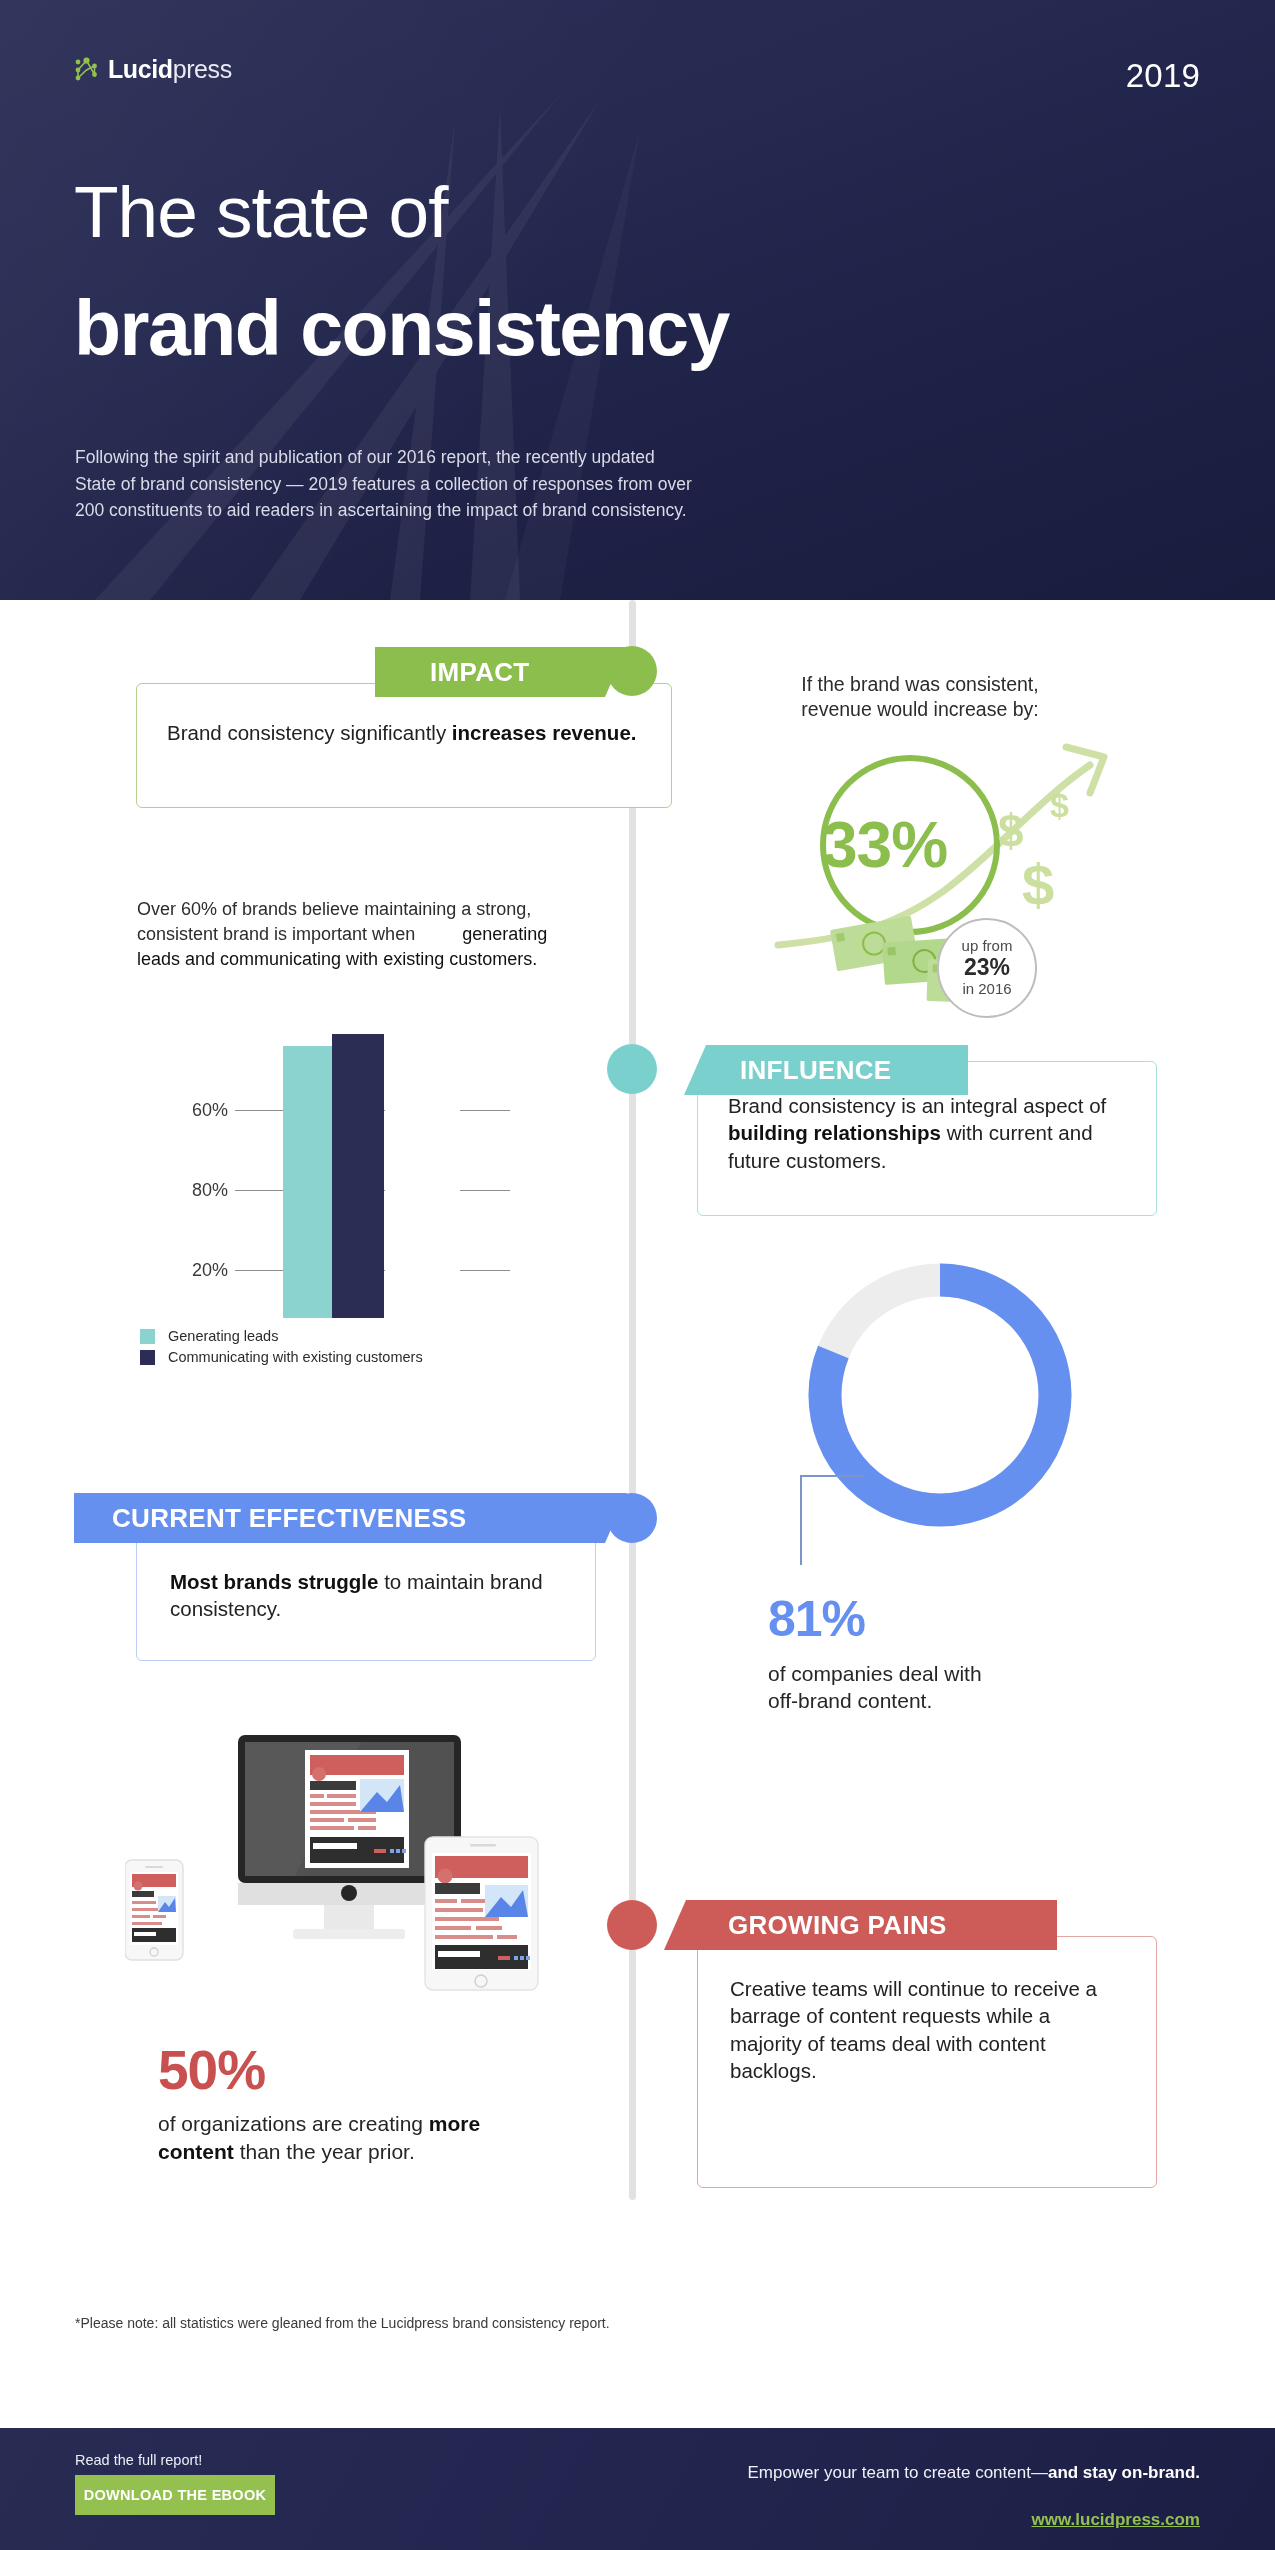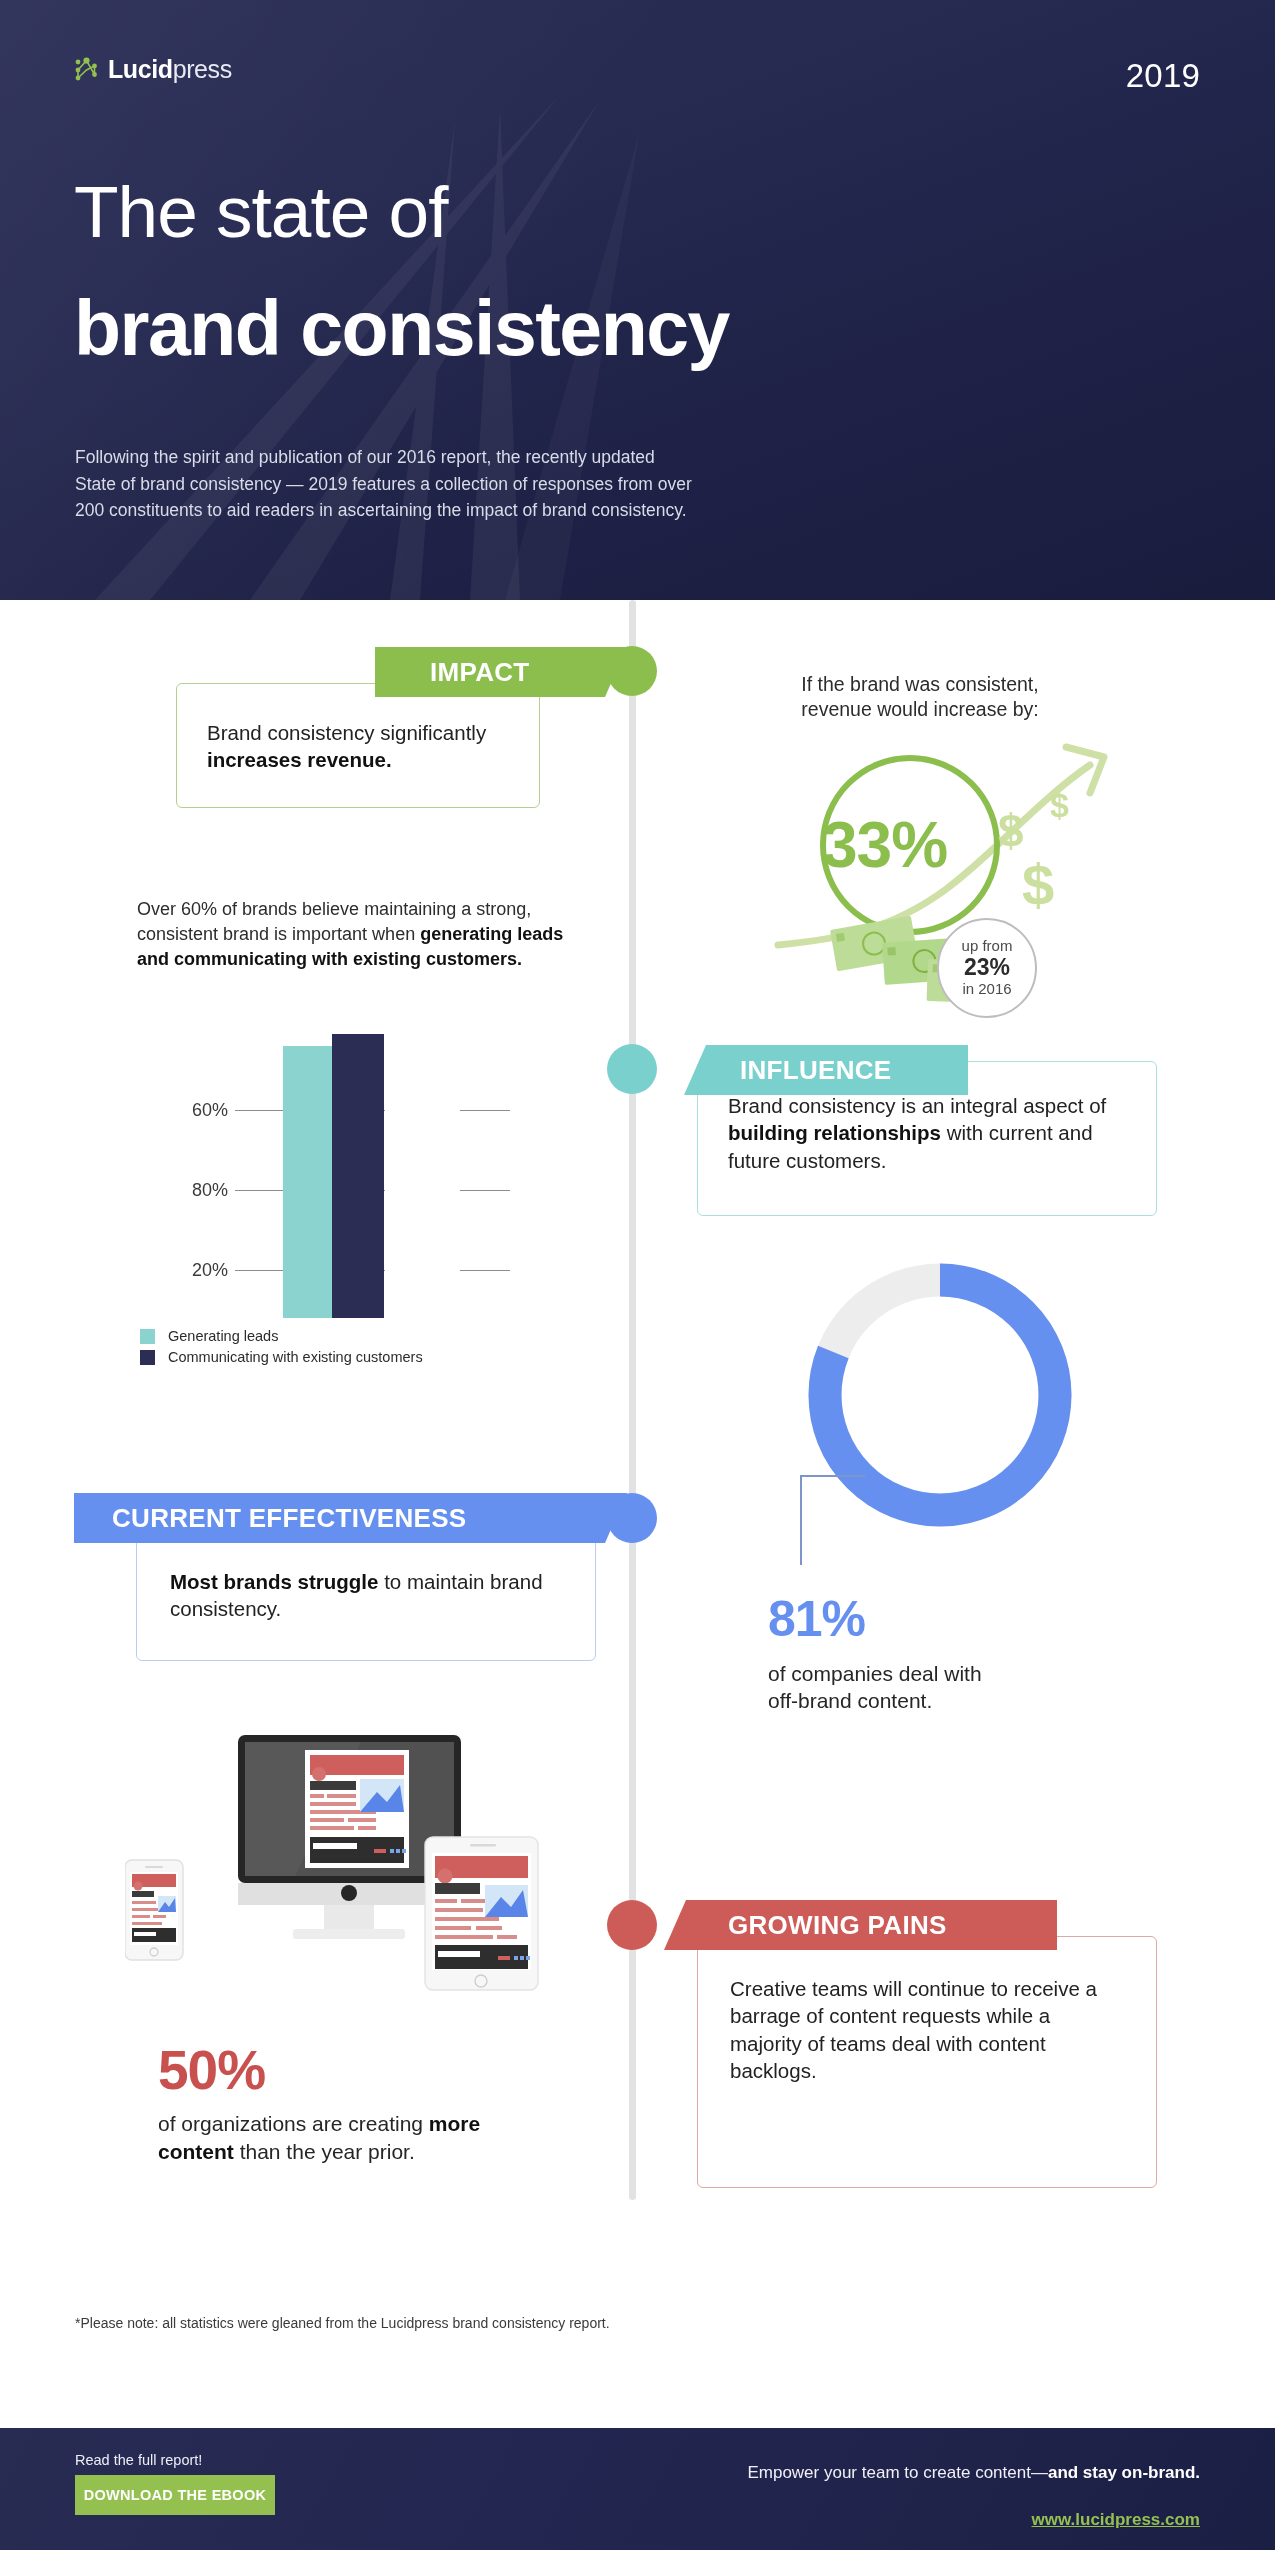--- a/index.html
+++ b/index.html
@@ -54,21 +54,21 @@
   }
   .tab span{ position:relative; z-index:2; }
 
   .card{
     position:absolute; background:#ffffff; border-radius:6px; z-index:3;
   }
   .card p{ font-size:20.5px; line-height:1.34; color:#222; font-weight:300; }
   .card p b{ font-weight:bold; color:#111; }
 
   .para{ position:absolute; font-size:18px; line-height:1.38; color:#2c2c2c; font-weight:300; }
-  .para b{ font-weight:bold; color:#111; }
+  .para b{ font-weight:normal; color:#111;margin-left:42px; }
 
   
   .barchart{ position:absolute; }
   .tick-label{ position:absolute; font-size:18px; color:#3a3a3a; font-weight:300; text-align:right; width:60px;}
   .tick-line{ position:absolute; height:1px; background:#8d8d8d; }
   .bar{ position:absolute; bottom:0; }
   .legend-row{ position:absolute; display:flex; align-items:center; gap:13px; }
   .legend-sw{ width:15px; height:15px; }
   .legend-lbl{ font-size:14.5px; color:#2c2c2c; font-weight:300; }
 
@@ -149,21 +149,21 @@
 
   <div class="timeline"></div>
 
   <div class="node" style="left:607px; top:46px; background:#8cbe4e;"></div>
 
   <div class="tab right-slant" style="left:375px; top:47px; width:252px;">
     <div class="tab-bg" style="background:#8cbe4e;"></div>
     <span style="margin-left:55px;">IMPACT</span>
   </div>
 
-  <div class="card" style="left:136px; top:83px; width:364px; height:125px; border:1.5px solid #b7cf8d;margin-left:40px;">
+  <div class="card" style="left:136px; top:83px; width:536px; height:125px; border:1.5px solid #b7cf8d;">
     <p style="padding:35px 28px 0 30px;"><span>Brand consistency significantly </span><b>increases revenue.</b></p>
   </div>
 
   <div class="rev-title" style="left:720px; top:72px; width:400px;">
     <span>If the brand was consistent,</span><br>
     <span>revenue would increase by:</span>
   </div>
 
   <svg style="position:absolute; left:770px; top:125px;" width="370" height="280" viewBox="0 0 370 280">
 

